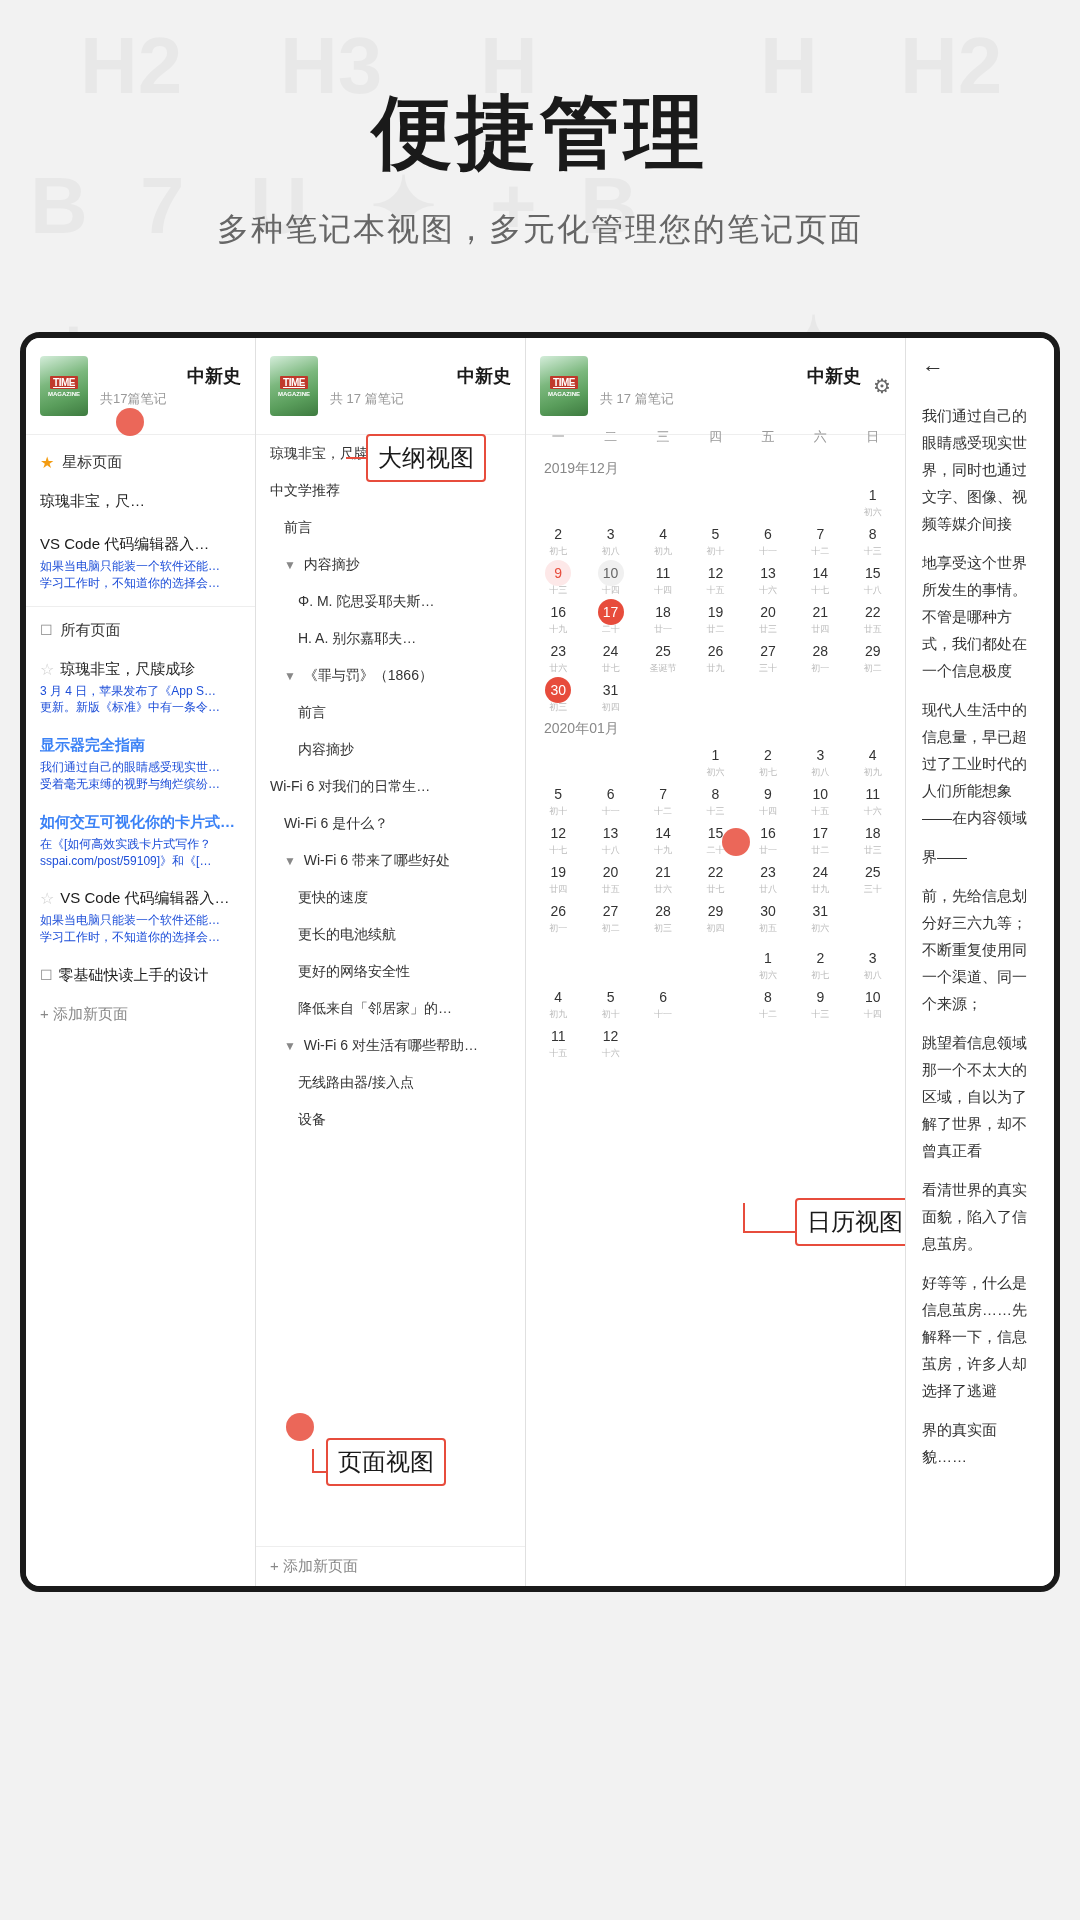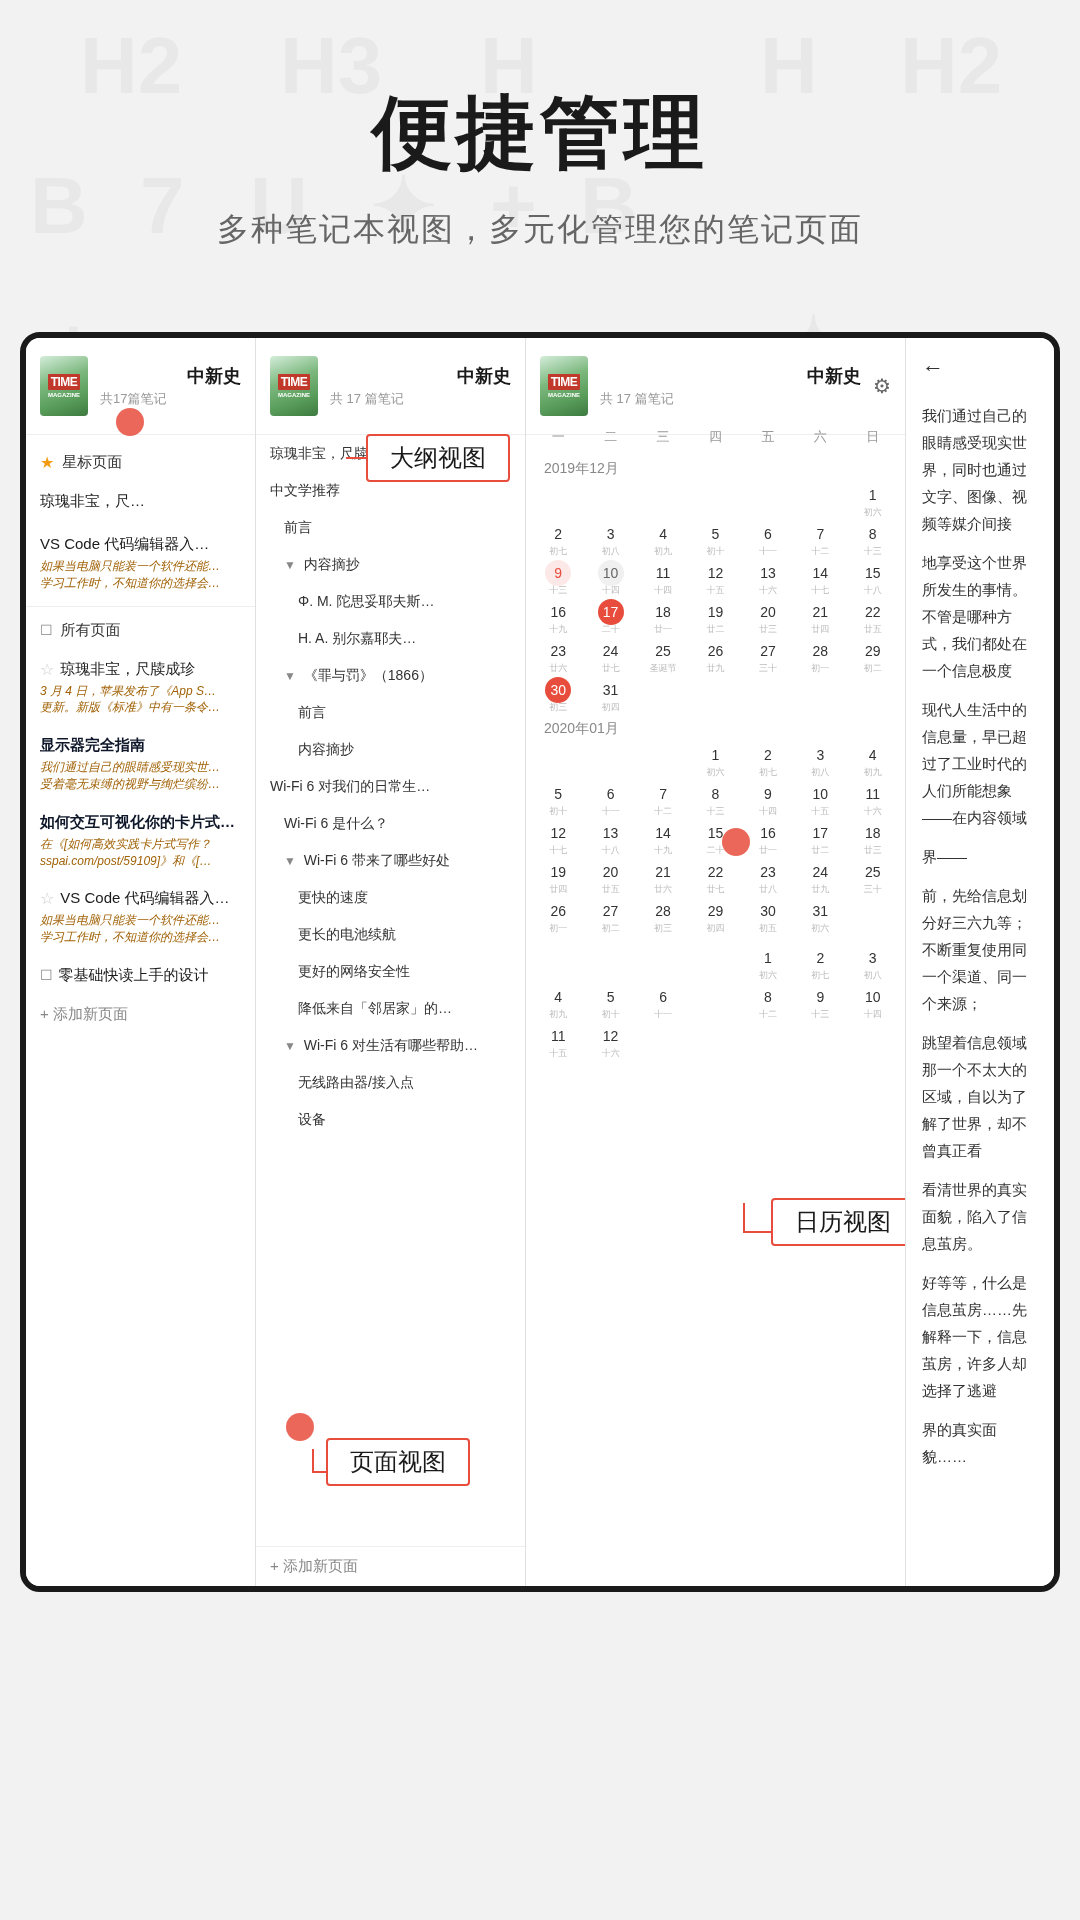--- a/index.html
+++ b/index.html
@@ -135,25 +135,26 @@
       flex-direction: column;
       align-items: center;
       justify-content: center;
       font-size: 8px;
       color: #fff;
       font-weight: bold;
     }
     .time-badge {
       background: #c0392b;
       color: #fff;
-      font-size: 12px;
+      font-size: 10px;
       font-weight: 900;
       padding: 1px 3px;
       border-radius: 1px;
       letter-spacing: -0.5px;
+      text-decoration: underline;
     }
     .notebook-info { flex: 1; overflow: hidden; }
     .notebook-name { font-size: 18px; font-weight: 600; color: #1a1a1a; text-align: right; }
     .notebook-count { font-size: 13px; color: #999; margin-top: 2px; }
 
     
     .list-section {
       padding: 8px 0;
       flex: 1;
       overflow-y: auto;
@@ -165,42 +166,42 @@
       gap: 8px;
       font-size: 15px;
       color: #333;
     }
     .star-icon { color: #f39c12; font-size: 16px; }
     .star-icon-empty { color: #ccc; font-size: 16px; }
     .doc-icon { color: #888; font-size: 14px; }
     .divider { height: 1px; background: #eee; margin: 4px 0; }
     .list-item { padding: 10px 14px; }
     .list-item-title { font-size: 15px; font-weight: 500; color: #1a1a1a; }
-    .list-item-subtitle { font-size: 12px; color: #a16207; margin-top: 4px; line-height: 1.4; font-style: italic; }
-    .list-item-bold-title { font-size: 15px; font-weight: 700; color: #0f172a; margin-bottom: 4px; }
+    .list-item-subtitle { font-size: 12px; color: #1d4ed8; margin-top: 4px; line-height: 1.4; }
+    .list-item-bold-title { font-size: 15px; font-weight: 700; color: #3b82f6; margin-bottom: 4px; }
     .add-page { display: flex; align-items: center; gap: 6px; padding: 10px 14px; color: #888; font-size: 15px; }
 
     
     .red-dot {
       position: absolute;
       width: 28px;
       height: 28px;
       background: #e74c3c;
       border-radius: 50%;
       z-index: 10;
       opacity: 0.85;
     }
 
     
     .annotation-label {
       position: absolute;
       background: #fff;
       border: 2px solid #e74c3c;
       border-radius: 4px;
-      padding: 6px 22px;
+      padding: 6px 10px;
       font-size: 24px;
       font-weight: 500;
       color: #1a1a1a;
       z-index: 20;
       white-space: nowrap;
     }
     .annotation-line {
       position: absolute;
       background: #e74c3c;
       z-index: 19;

